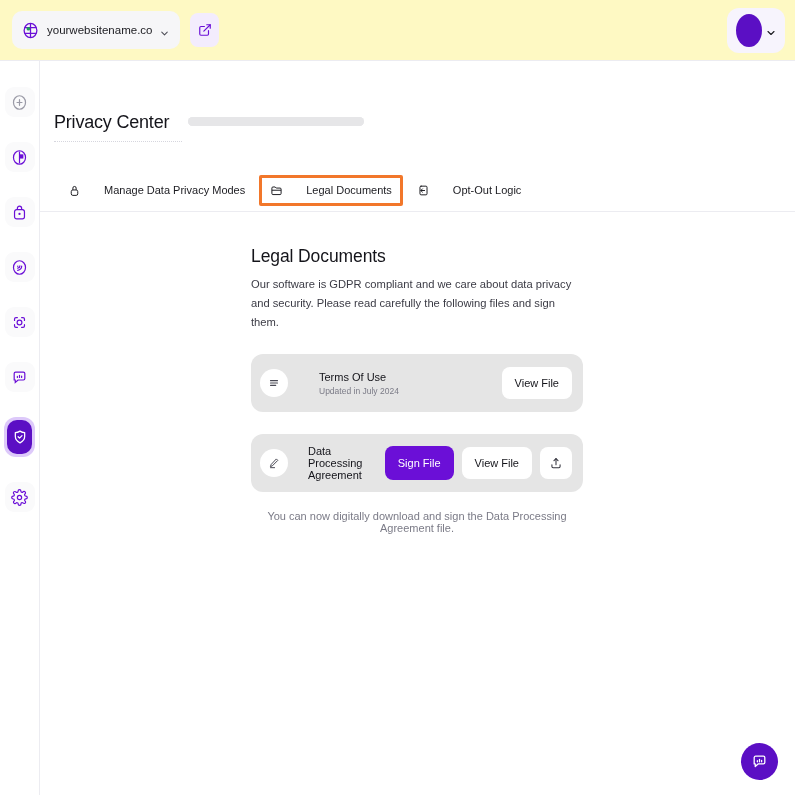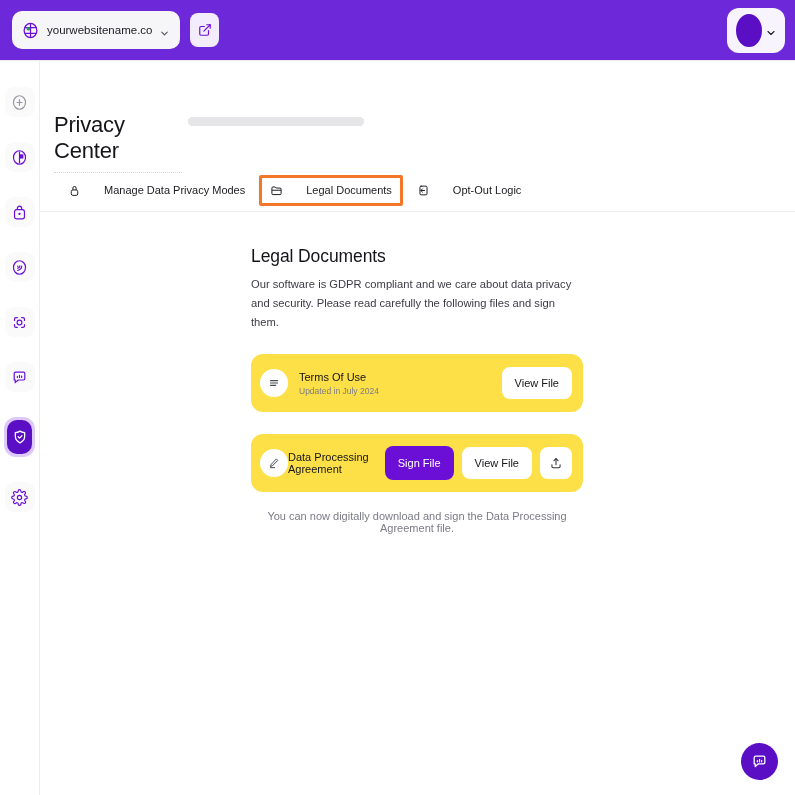--- a/index.html
+++ b/index.html
@@ -8,21 +8,21 @@
     font-family: "Liberation Sans", sans-serif;
     background: #ffffff;
     overflow: hidden;
   }
 
   #app { position: relative; width: 795px; height: 795px; background: #fff; }
 
   
   .topbar {
     position: absolute; top: 0; left: 0; width: 795px; height: 61px;
-    background: #6d28d9;
+    background: #fef9c3;
     border-bottom: 1px solid #ececf1;
     display: flex; align-items: center;
   }
   .site-select {
     margin-left: 12px;
     width: 168px; height: 38px;
     background: #f6f6f8;
     border-radius: 10px;
     display: flex; align-items: center;
     padding: 0 10px;
@@ -90,21 +90,21 @@
   
   .main {
     position: absolute; top: 61px; left: 40px;
     width: 755px; height: 734px; background: #ffffff;
   }
 
   .page-head { position: relative; height: 150px; }
 
   .page-title {
     position: absolute; left: 14px; top: 51px;
-    font-size: 22px; color: #14141a; font-weight: 400;
+    font-size: 18px; color: #14141a; font-weight: 400;
     letter-spacing: -0.2px;
     padding-bottom: 8px;
     border-bottom: 1px dotted #d6d6de;
     width: 128px;
   }
 
   .quota { position: absolute; left: 148px; top: 45px; width: 180px; }
   .quota-row { display: flex; align-items: flex-end; }
   .quota-left { }
   .quota-label { font-size: 8.5px; color: #14141a; line-height: 11px; white-space: nowrap; }
@@ -153,25 +153,26 @@
 
   .doc-title {
     font-size: 17.5px; color: #14141a; font-weight: 400; letter-spacing: -0.1px;
   }
   .doc-desc {
     margin-top: 8px; font-size: 11.2px; color: #3b3b45; line-height: 19px;
   }
 
   .doc-card {
     margin-top: 22px;
-    background: #fde047;
+    background: #e5e5e5;
     border-radius: 12px;
     height: 58px;
     display: flex; align-items: center;
     padding: 0 11px 0 9px;
+    gap: 20px;
   }
   .doc-icon {
     width: 28px; height: 28px; border-radius: 50%;
     background: #ffffff;
     display: flex; align-items: center; justify-content: center;
     flex: 0 0 28px;
   }
   .doc-icon svg { width: 14px; height: 14px; color: #4a4a55; }
   .doc-meta { margin-left: 11px; flex: 1; }
   .doc-name { font-size: 11px; color: #14141a; }

